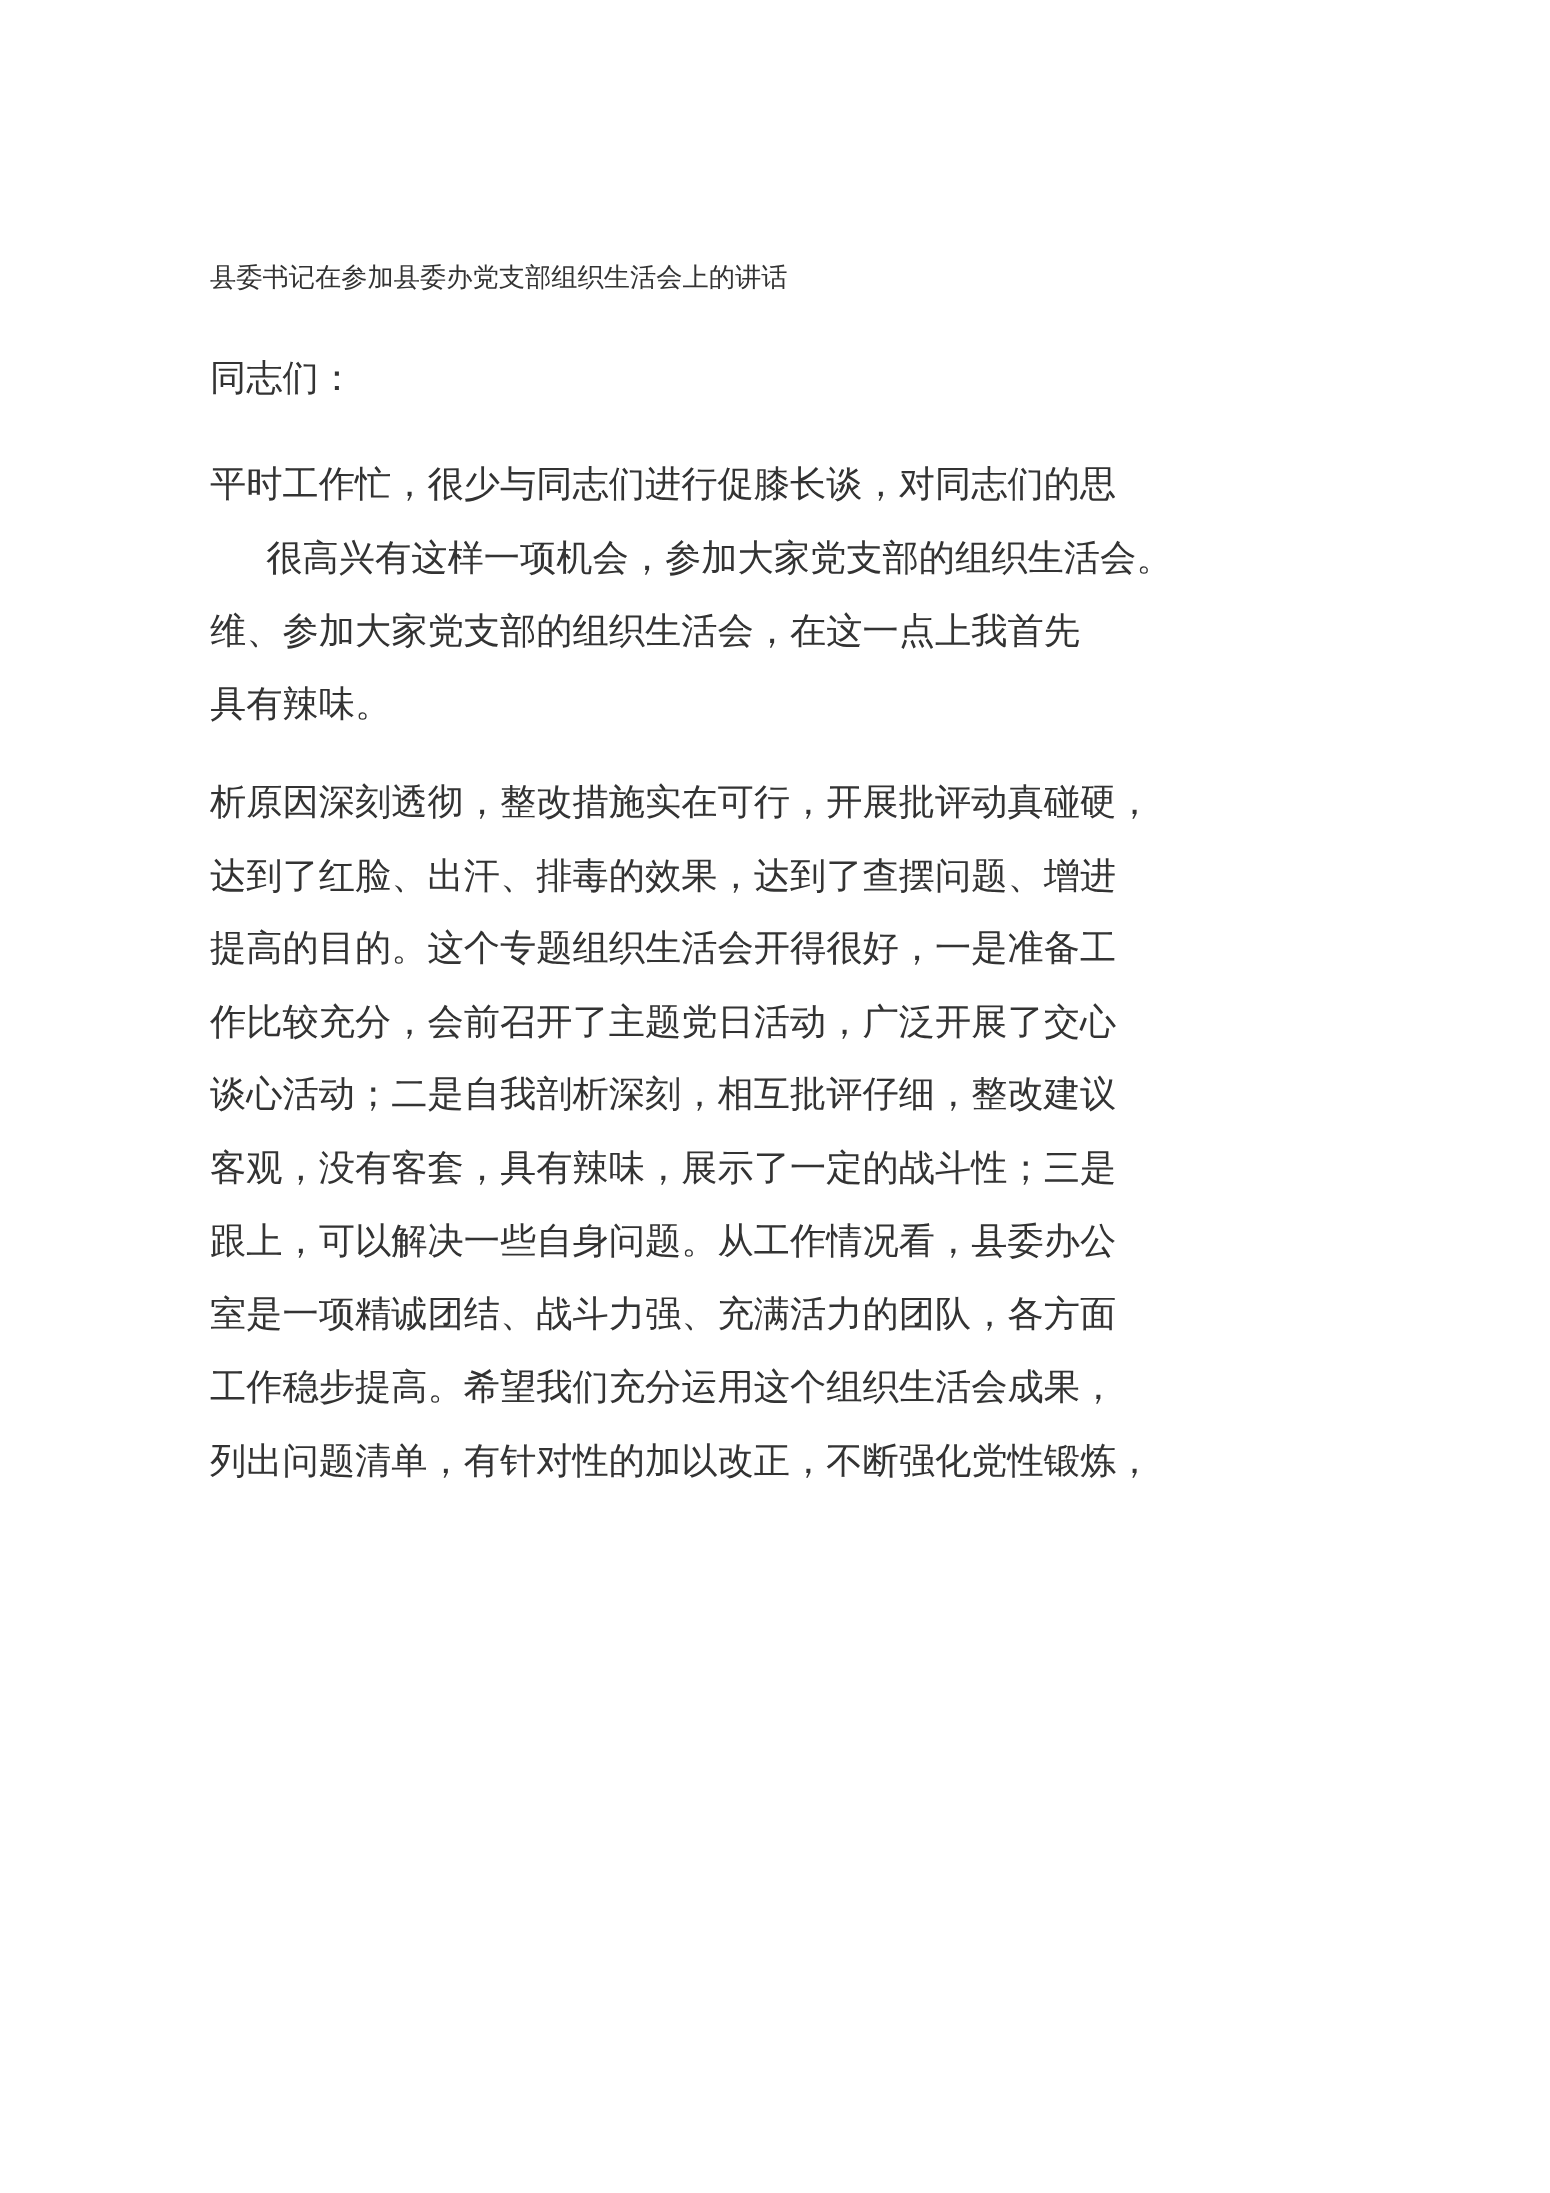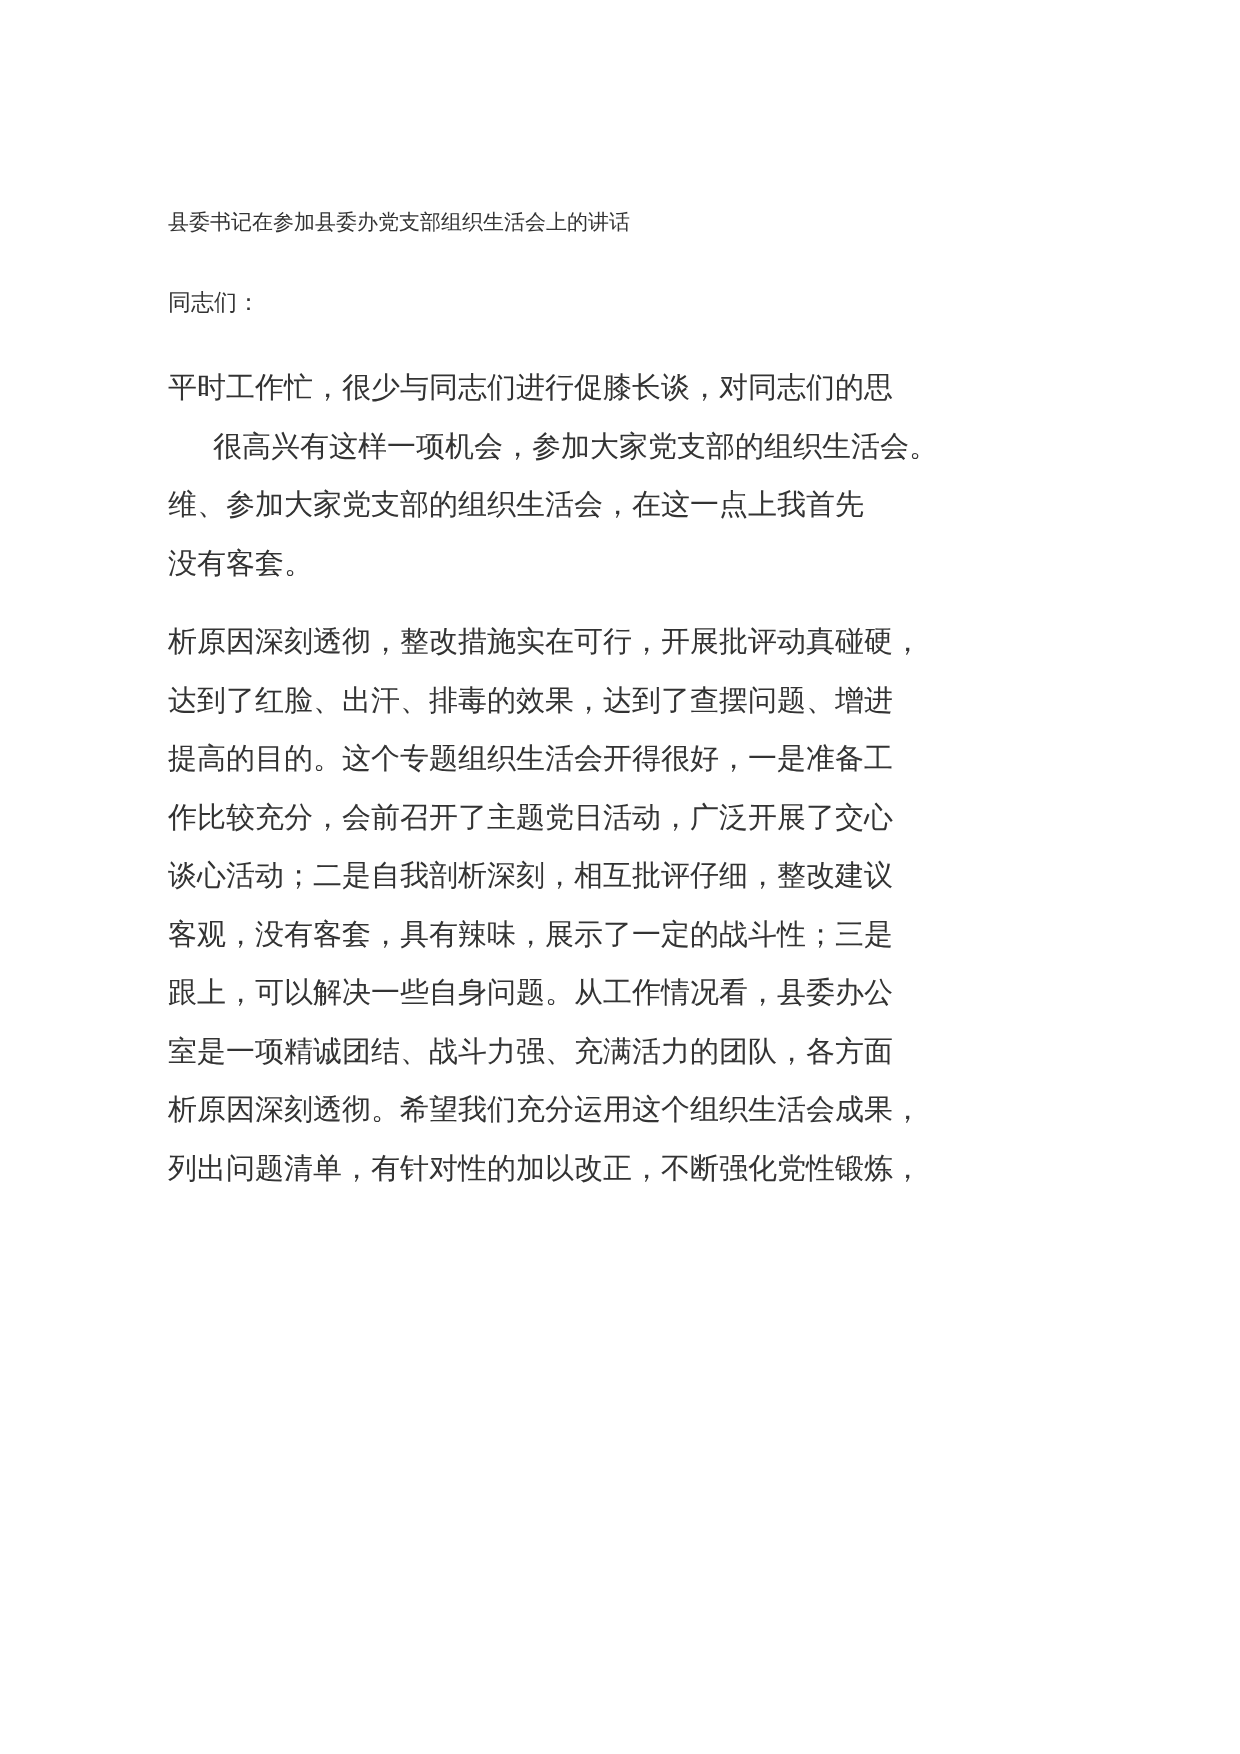--- a/index.html
+++ b/index.html
@@ -23,21 +23,21 @@
     }
     .title {
       font-size: 21px;
       line-height: 52px;
       margin: 0 0 28px 0;
       font-weight: normal;
       white-space: nowrap;
       letter-spacing: 0px;
     }
     .salutation {
-      font-size: 23px;
+      font-size: 29px;
       line-height: 52px;
       margin: 0 0 30px 0;
     }
     .para {
       font-size: 29px;
       line-height: 58.5px;
       margin: 0 0 20px 0;
       text-indent: 2em;
       text-align: justify;
       word-break: break-all;
@@ -54,28 +54,28 @@
 <body>
 
 <div class="page">
   <h1 class="title">县委书记在参加县委办党支部组织生活会上的讲话</h1>
   <p class="salutation">同志们：</p>
 
   <p class="para" style="text-indent:0">
     <span class="line">平时工作忙，很少与同志们进行促膝长谈，对同志们的思</span>
     <span class="line first">很高兴有这样一项机会，参加大家党支部的组织生活会。</span>
     <span class="line">维、参加大家党支部的组织生活会，在这一点上我首先</span>
-    <span class="line">没有客套。</span>
+    <span class="line">具有辣味。</span>
   </p>
 
   <p class="para" style="text-indent:0">
     <span class="line">析原因深刻透彻，整改措施实在可行，开展批评动真碰硬，</span>
     <span class="line">达到了红脸、出汗、排毒的效果，达到了查摆问题、增进</span>
     <span class="line">提高的目的。这个专题组织生活会开得很好，一是准备工</span>
     <span class="line">作比较充分，会前召开了主题党日活动，广泛开展了交心</span>
     <span class="line">谈心活动；二是自我剖析深刻，相互批评仔细，整改建议</span>
     <span class="line">客观，没有客套，具有辣味，展示了一定的战斗性；三是</span>
     <span class="line">跟上，可以解决一些自身问题。从工作情况看，县委办公</span>
     <span class="line">室是一项精诚团结、战斗力强、充满活力的团队，各方面</span>
-    <span class="line">析原因深刻透彻。希望我们充分运用这个组织生活会成果，</span>
+    <span class="line">工作稳步提高。希望我们充分运用这个组织生活会成果，</span>
     <span class="line">列出问题清单，有针对性的加以改正，不断强化党性锻炼，</span>
   </p>
 </div>
 
 </body></html>

